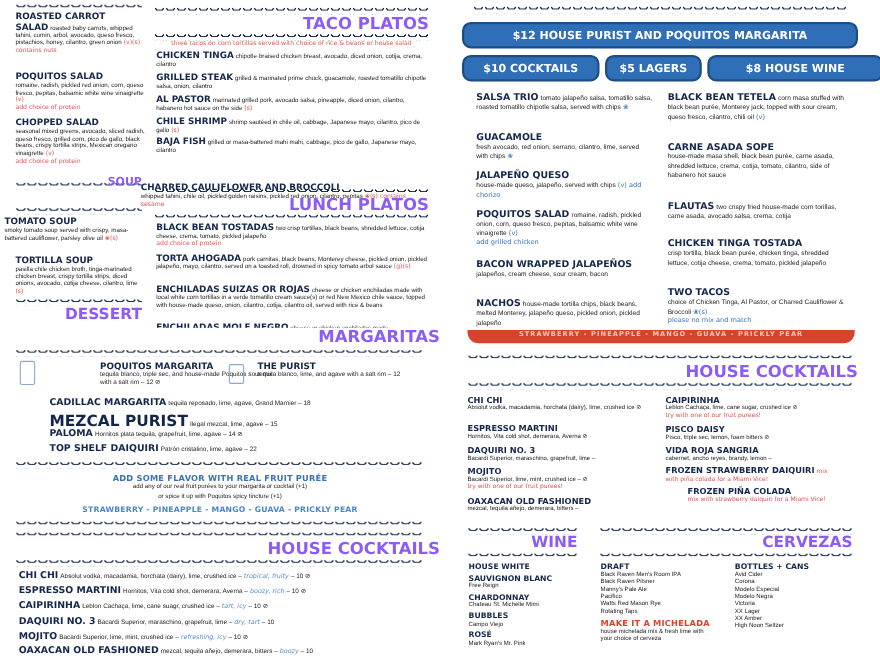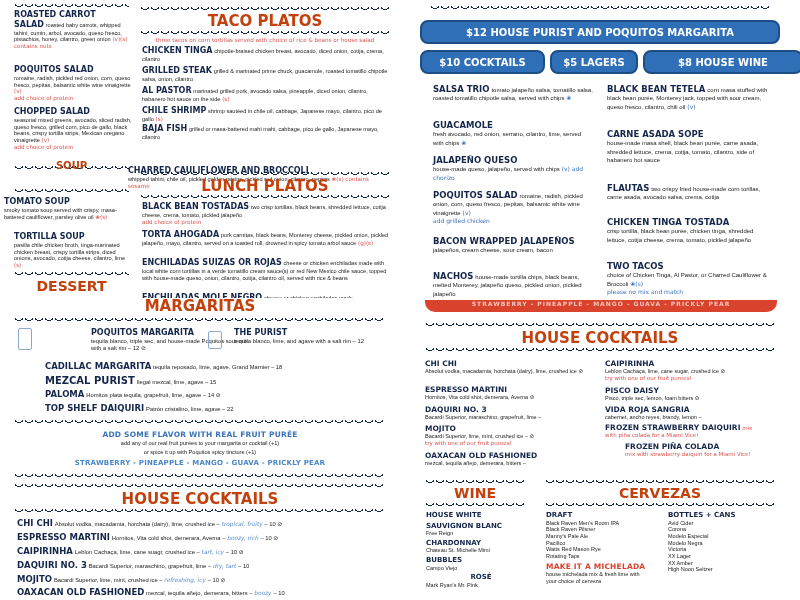--- a/index.html
+++ b/index.html
@@ -9,21 +9,21 @@
   .h { font-family: "DejaVu Sans", sans-serif; font-weight: bold; color: #14264a; letter-spacing: 0.2px; }
   .d { font-family: "Liberation Sans", sans-serif; color: #222; }
   .red { color: #d9534f; }
   .blue { color: #3a73b8; }
   .lblue { color: #5a8ccc; font-style: italic; }
   .wave {
     position: absolute; height: 6px;
     background-image: radial-gradient(circle at 5px -2px, transparent 4px, #14264a 4px, #14264a 5px, transparent 5px);
     background-size: 10px 6px; background-repeat: repeat-x;
   }
-  .sectitle { position: absolute; text-align: center; font-family: "DejaVu Sans", sans-serif; font-weight: bold; color: #c2410c; }
+  .sectitle { position: absolute; text-align: right; font-family: "DejaVu Sans", sans-serif; font-weight: bold; color: #8b5cf6; }
   .item { position: absolute; line-height: 1.22; }
   .item .n { font-family: "DejaVu Sans", sans-serif; font-weight: bold; color: #14264a; }
   .badge {
     position: absolute; background: #2f6fb8; color: #fff; font-weight: bold;
     font-family: "DejaVu Sans", sans-serif; text-align: center; border-radius: 8px;
     border: 2px solid #1d4d85; display: flex; align-items: center; justify-content: center;
   }
   .redbanner { position: absolute; background: #d9432e; color: #f7c9bf; font-weight: bold; font-size: 6px; text-align: center; letter-spacing: 1px; }
   .glass { position: absolute; border: 1px solid #8aa8cc; border-radius: 2px; }
   .ctr { text-align: center; }
@@ -124,21 +124,21 @@
   <div class="glass" style="left:208px; top:331px; width:14px; height:18px;"></div>
   <div class="item" style="left:234px; top:328px; width:130px; font-size:5.8px;">
     <div class="n" style="font-size:8px;">THE PURIST</div>
     <div class="d">tequila blanco, lime, and agave with a salt rim – 12</div>
   </div>
 
   <div class="item" style="left:45px; top:361px; width:350px; font-size:5.8px;">
     <span class="n" style="font-size:8.5px;">CADILLAC MARGARITA</span> <span class="d">tequila reposado, lime, agave, Grand Marnier – 18</span>
   </div>
   <div class="item" style="left:45px; top:375px; width:350px; font-size:5.8px;">
-    <span class="n" style="font-size:10px;">MEZCAL PURIST</span> <span class="d">Ilegal mezcal, lime, agave – 15</span>
+    <span class="n" style="font-size:14px;">MEZCAL PURIST</span> <span class="d">Ilegal mezcal, lime, agave – 15</span>
   </div>
   <div class="item" style="left:45px; top:389px; width:350px; font-size:5.8px;">
     <span class="n" style="font-size:8.5px;">PALOMA</span> <span class="d">Hornitos plata tequila, grapefruit, lime, agave – 14 ⊘</span>
   </div>
   <div class="item" style="left:45px; top:403px; width:350px; font-size:5.8px;">
     <span class="n" style="font-size:8.5px;">TOP SHELF DAIQUIRI</span> <span class="d">Patrón cristalino, lime, agave – 22</span>
   </div>
 
   <div class="wave" style="left:14px; top:420px; width:370px;"></div>
   <div class="abs ctr blue h" style="left:0; top:430px; width:400px; font-size:7.5px; color:#3a73b8;">ADD SOME FLAVOR WITH REAL FRUIT PURÉE</div>
@@ -275,21 +275,21 @@
   <div class="sectitle" style="left:425px; top:485px; width:100px; font-size:14px;">WINE</div>
   <div class="wave" style="left:425px; top:503px; width:100px;"></div>
   <div class="item" style="left:426px; top:511px; width:110px; font-size:5.5px;">
     <div class="n" style="font-size:7px;">HOUSE WHITE</div>
     <div class="n" style="font-size:7px; margin-top:2px;">SAUVIGNON BLANC</div>
     <div class="d">Free Reign</div>
     <div class="n" style="font-size:7px; margin-top:2px;">CHARDONNAY</div>
     <div class="d">Chateau St. Michelle Mimi</div>
     <div class="n" style="font-size:7px; margin-top:2px;">BUBBLES</div>
     <div class="d">Campo Viejo</div>
-    <div class="n" style="font-size:7px; margin-top:2px;text-align:center;">ROSÉ</div>
+    <div class="n" style="font-size:7px; margin-top:2px;">ROSÉ</div>
     <div class="d">Mark Ryan's Mr. Pink</div>
   </div>
 
   <div class="wave" style="left:545px; top:480px; width:230px;"></div>
   <div class="sectitle" style="left:545px; top:485px; width:230px; font-size:14px;">CERVEZAS</div>
   <div class="wave" style="left:545px; top:503px; width:230px;"></div>
 
   <div class="item" style="left:546px; top:511px; width:120px; font-size:5.5px;">
     <div class="n" style="font-size:7px;">DRAFT</div>
     <div class="d">Black Raven Men's Room IPA</div>

